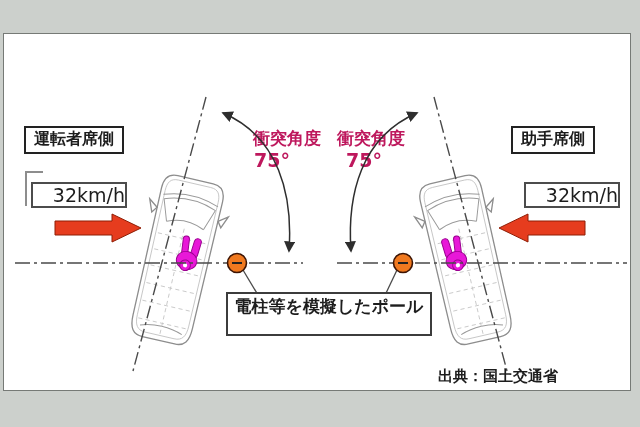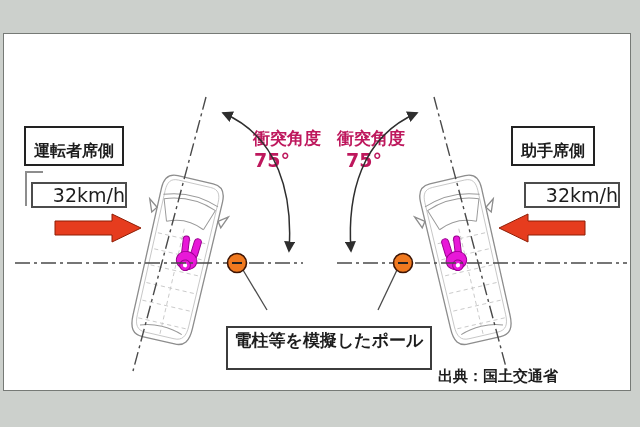--- a/index.html
+++ b/index.html
@@ -13,37 +13,37 @@
     position:absolute;left:3px;top:33px;width:628px;height:358px;
     background:#ffffff;border:1px solid #767a76;box-sizing:border-box;
   }
   .abs{position:absolute;}
   .title{
     left:33px;top:51px;font-size:25px;font-weight:600;color:#1b1b1b;
     line-height:34px;letter-spacing:1px;white-space:nowrap;
   }
   .title .line2{padding-left:13px;}
   .side-label{
-    border:2px solid #222;background:#fff;padding:13px 8px 2px 8px;
+    border:2px solid #222;background:#fff;padding:1px 8px 2px 8px;
     font-size:16px;font-weight:700;white-space:nowrap;
   }
   .speed-box{
     width:96px;height:26px;border:2px solid #4c4c4c;background:#fff;
     box-sizing:border-box;text-align:right;font-size:19px;font-weight:500;
     line-height:23px;
   }
   .bracket{
     left:25px;top:171px;width:16px;height:33px;
     border-left:2px solid #8d8d8d;border-top:2px solid #8d8d8d;
   }
   .angle-text{
     text-align:center;font-size:17px;font-weight:600;color:#be185d;white-space:nowrap;
   }
   .caption-box{
-    left:226px;top:326px;width:206px;height:44px;border:2px solid #3c3c3c;
+    left:226px;top:292px;width:206px;height:44px;border:2px solid #3c3c3c;
     background:#fff;box-sizing:border-box;text-align:center;
     font-size:17px;font-weight:600;line-height:20px;padding-top:2px;
   }
   .source{
     left:438px;top:367px;width:182px;text-align:left;
     font-size:15px;font-weight:600;
   }
   .car{
     width:84px;height:210px;pointer-events:none;
   }

